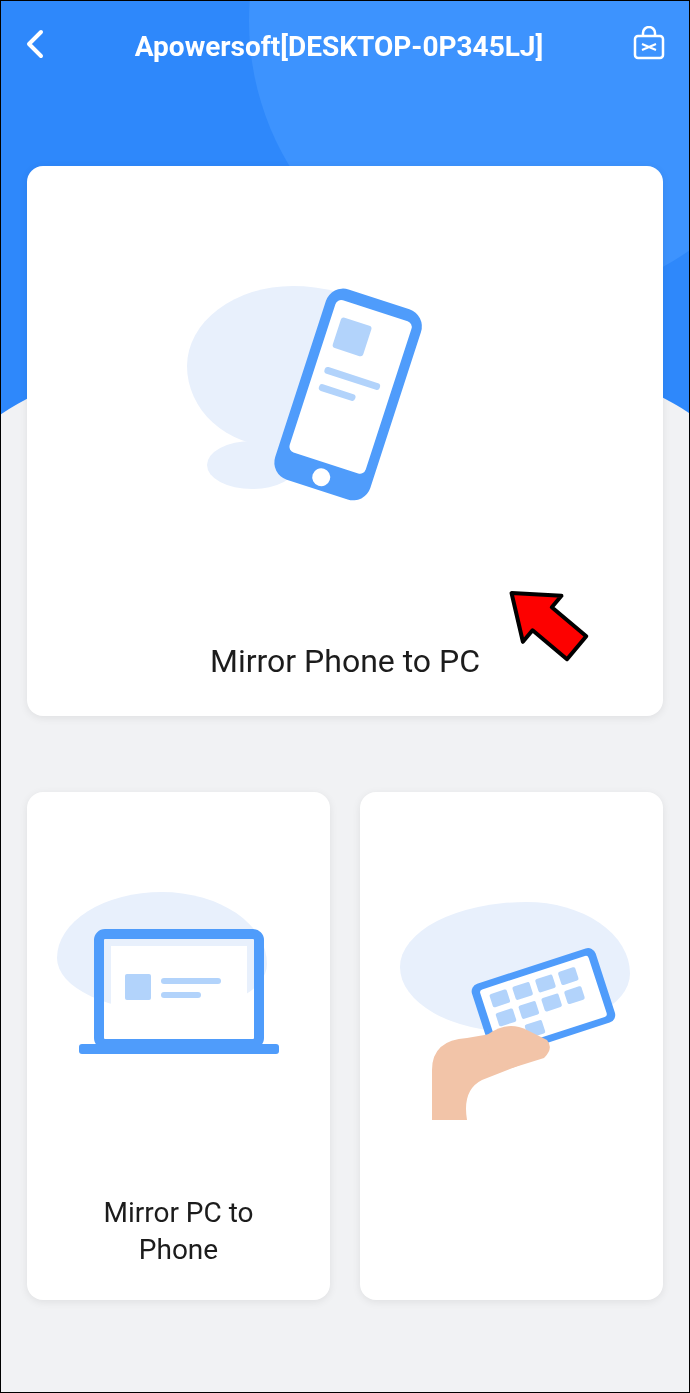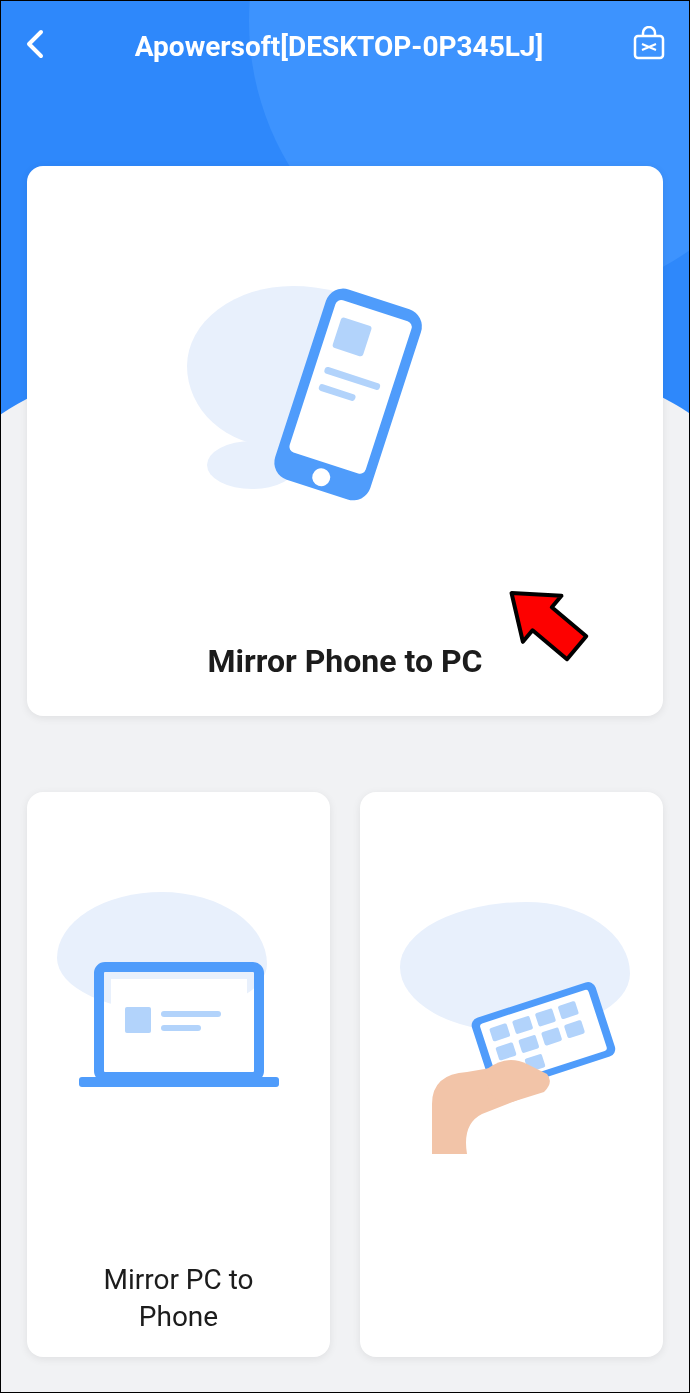--- a/index.html
+++ b/index.html
@@ -84,21 +84,21 @@
       justify-content: flex-end;
       position: relative;
     }
     .main-card {
       height: 550px;
       padding-bottom: 36px;
     }
     .main-card-title {
       font-size: 32px;
       color: #1c1c1c;
-      font-weight: 700;
+      font-weight: 400;
       text-align: center;
     }
     .illus-area {
       flex: 1;
       width: 100%;
       display: flex;
       align-items: center;
       justify-content: center;
       position: relative;
     }
@@ -131,22 +131,22 @@
       width: 110px;
       height: 95px;
     }
     .row {
       display: flex;
       gap: 30px;
       margin-top: 76px;
     }
     .small-card {
       flex: 1;
-      height: 565px;
-      padding-bottom: 22px;
+      height: 508px;
+      padding-bottom: 32px;
     }
     .small-card-title {
       font-size: 28px;
       color: #1c1c1c;
       font-weight: 400;
       text-align: center;
       line-height: 1.3;
       padding: 0 10px;
     }
     .small-illus {

